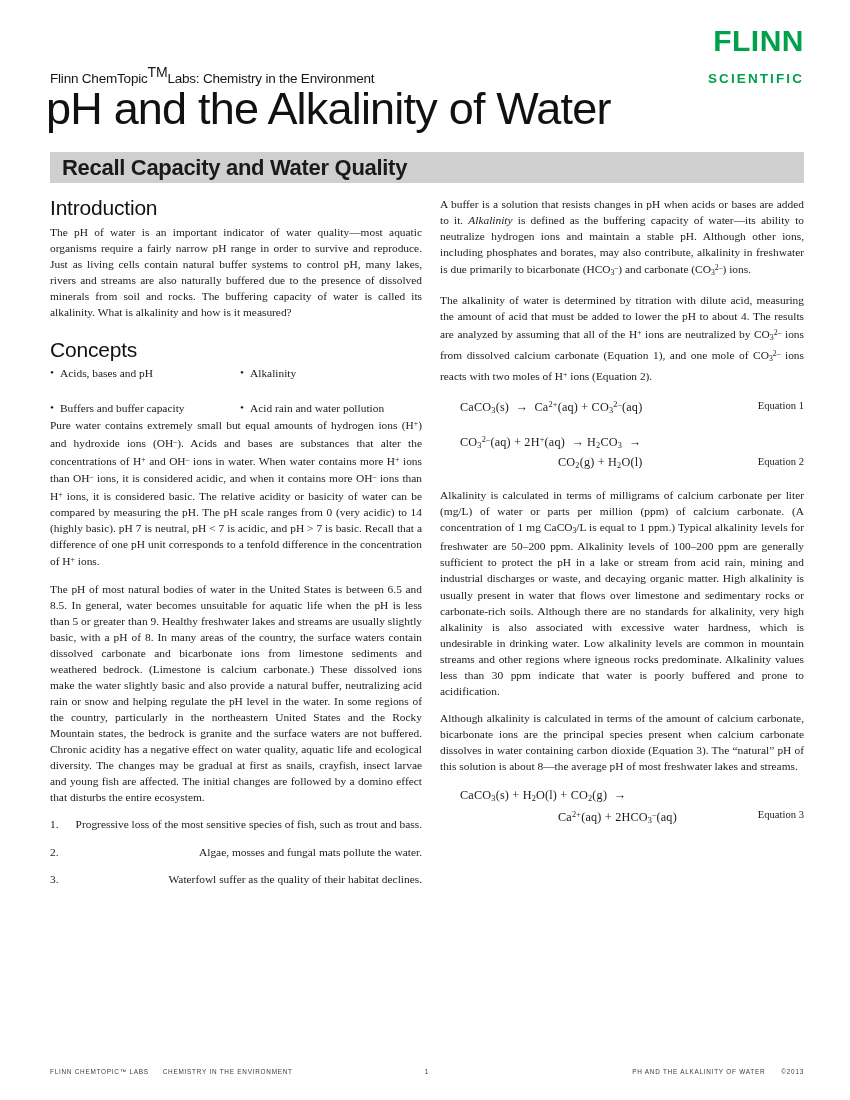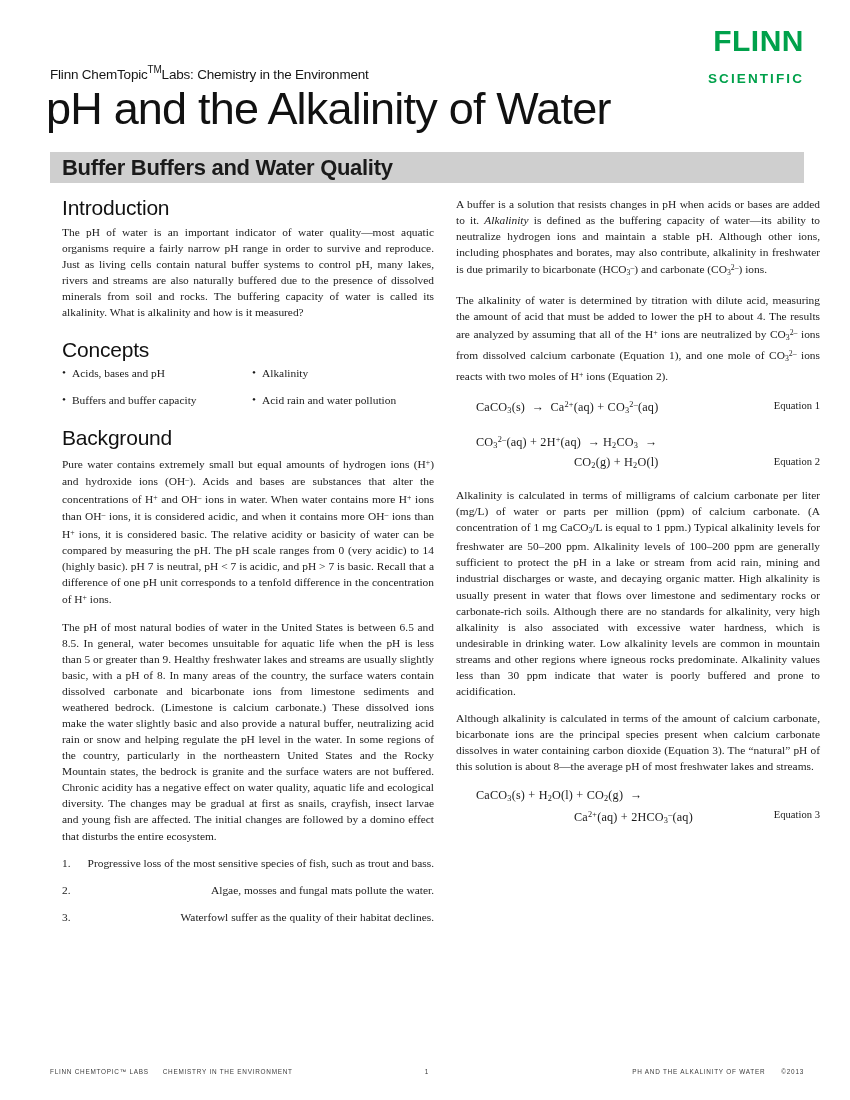--- a/index.html
+++ b/index.html
@@ -49,21 +49,21 @@
     position: absolute;
     left: 48px;
     top: 64px;
     font-family: "Liberation Sans", sans-serif;
     font-size: 13.5px;
     color: #161616;
     letter-spacing: -0.2px;
     white-space: nowrap;
   }
   .kicker .tm {
-    font-size: 10px;
+    font-size: 14px;
     vertical-align: super;
   }
 
   .doc-title {
     position: absolute;
     left: 44px;
     top: 86px;
     font-family: "Liberation Sans", sans-serif;
     font-size: 45px;
     font-weight: normal;
@@ -94,22 +94,22 @@
   }
 
   
   .col {
     position: absolute;
     top: 196px;
     font-size: 11.4px;
     line-height: 16.05px;
     text-align: justify;
   }
-  .col-left  { left: 48px;  width: 372px; margin-left: 12px; }
-  .col-right { left: 438px; width: 364px; margin-left: 16px; }
+  .col-left  { left: 48px;  width: 372px; }
+  .col-right { left: 438px; width: 364px; }
 
   h2.section {
     font-family: "Liberation Sans", sans-serif;
     font-size: 21px;
     font-weight: normal;
     color: #111;
     margin: 0 0 5px 0;
     line-height: 1.1;
     letter-spacing: -0.2px;
   }
@@ -117,21 +117,21 @@
 
   p.body {
     margin: 0 0 11px 0;
     text-align: justify;
   }
 
   
   .concepts {
     display: grid;
     grid-template-columns: 190px 1fr;
-    row-gap: 12px;
+    row-gap: 20px;
     margin: 2px 0 0 0;
   }
   .concept-item {
     font-size: 11.4px;
     padding-left: 10px;
     position: relative;
     line-height: 15px;
   }
   .concept-item::before {
     content: "•";
@@ -215,37 +215,36 @@
     <span class="logo-scientific">SCIENTIFIC</span>
   </div>
 
   <div class="kicker">
     <span>Flinn ChemTopic</span><span class="tm">TM</span><span>Labs: Chemistry in the Environment</span>
   </div>
 
   <div class="doc-title">pH and the Alkalinity of Water</div>
 
   <div class="subtitle-bar">
-    <div class="subtitle-text">Buffer Buffers and Water Quality</div>
+    <div class="subtitle-text">Recall Capacity and Water Quality</div>
   </div>
 
   <div class="col col-left">
 
     <h2 class="section">Introduction</h2>
     <p class="body">The pH of water is an important indicator of water quality—most aquatic organisms require a fairly narrow pH range in order to survive and reproduce. Just as living cells contain natural buffer systems to control pH, many lakes, rivers and streams are also naturally buffered due to the presence of dissolved minerals from soil and rocks. The buffering capacity of water is called its alkalinity. What is alkalinity and how is it measured?</p>
 
     <h2 class="section tight">Concepts</h2>
     <div class="concepts">
       <div class="concept-item">Acids, bases and pH</div>
       <div class="concept-item">Alkalinity</div>
       <div class="concept-item">Buffers and buffer capacity</div>
       <div class="concept-item">Acid rain and water pollution</div>
     </div>
 
-    <h2 class="section tight">Background</h2>
 
     <p class="body"><span>Pure water contains extremely small but equal amounts of hydrogen ions (H</span><sup>+</sup><span>) and hydroxide ions (OH</span><sup>–</sup><span>). Acids and bases are substances that alter the concentrations of H</span><sup>+</sup><span> and OH</span><sup>–</sup><span> ions in water. When water contains more H</span><sup>+</sup><span> ions than OH</span><sup>–</sup><span> ions, it is considered acidic, and when it contains more OH</span><sup>–</sup><span> ions than H</span><sup>+</sup><span> ions, it is considered basic. The relative acidity or basicity of water can be compared by measuring the pH. The pH scale ranges from 0 (very acidic) to 14 (highly basic). pH 7 is neutral, pH &lt; 7 is acidic, and pH &gt; 7 is basic. Recall that a difference of one pH unit corresponds to a tenfold difference in the concentration of H</span><sup>+</sup><span> ions.</span></p>
 
     <p class="body">The pH of most natural bodies of water in the United States is between 6.5 and 8.5. In general, water becomes unsuitable for aquatic life when the pH is less than 5 or greater than 9. Healthy freshwater lakes and streams are usually slightly basic, with a pH of 8. In many areas of the country, the surface waters contain dissolved carbonate and bicarbonate ions from limestone sediments and weathered bedrock. (Limestone is calcium carbonate.) These dissolved ions make the water slightly basic and also provide a natural buffer, neutralizing acid rain or snow and helping regulate the pH level in the water. In some regions of the country, particularly in the northeastern United States and the Rocky Mountain states, the bedrock is granite and the surface waters are not buffered. Chronic acidity has a negative effect on water quality, aquatic life and ecological diversity. The changes may be gradual at first as snails, crayfish, insect larvae and young fish are affected. The initial changes are followed by a domino effect that disturbs the entire ecosystem.</p>
 
     <ol class="numlist">
       <li>Progressive loss of the most sensitive species of fish, such as trout and bass.</li>
       <li>Algae, mosses and fungal mats pollute the water.</li>
       <li>Waterfowl suffer as the quality of their habitat declines.</li>
     </ol>

